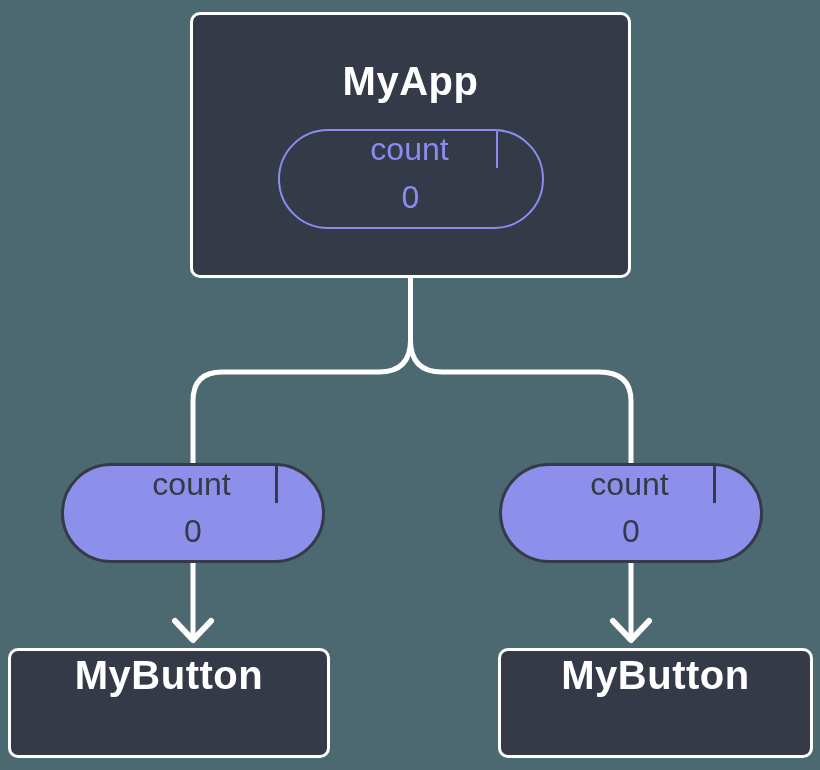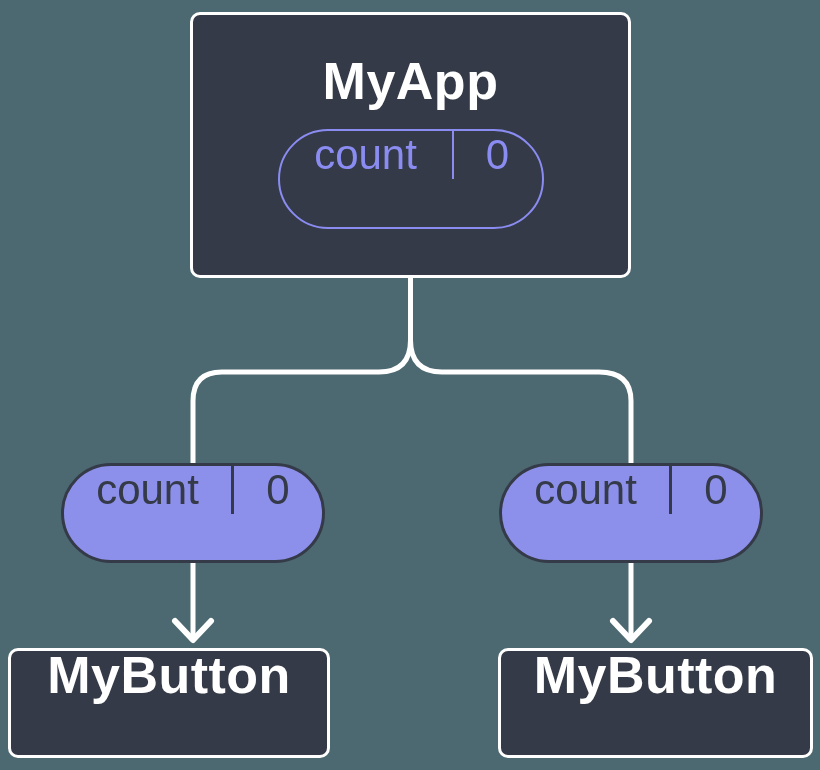--- a/index.html
+++ b/index.html
@@ -42,40 +42,41 @@
     border-radius: 10px;
   }
   .node-root {
     left: 190px; top: 12px;
     width: 441px; height: 266px;
     display: flex; flex-direction: column; align-items: center;
     padding-top: 42px;
   }
   .node-title {
     color: var(--title-text);
-    font-size: 52px;
+    font-size: 40px;
     font-weight: 600;
     line-height: 48px;
     letter-spacing: 0.5px;
     white-space: nowrap;
   }
   .node-leaf {
     display: flex; align-items: flex-start; justify-content: center;
     top: 648px; height: 110px;
   }
   .node-leaf-left  { left: 8px;   width: 322px; }
   .node-leaf-right { left: 498px; width: 315px; }
 
   .pill {
     display: flex;
-    align-items: flex-start;
+    align-items: center;
     border-radius: 51px;
     overflow: hidden;
-    font-size: 42px;
+    font-size: 32px;
     white-space: nowrap;
+    flex-direction: column;
   }
   .pill .pill-cell {
     display: flex; align-items: center; justify-content: center;
   }
   .pill-state {
     margin-top: 24px;
     width: 266px; height: 100px;
     border: 2.5px solid var(--state-accent);
     background: transparent;
     color: var(--state-accent);

